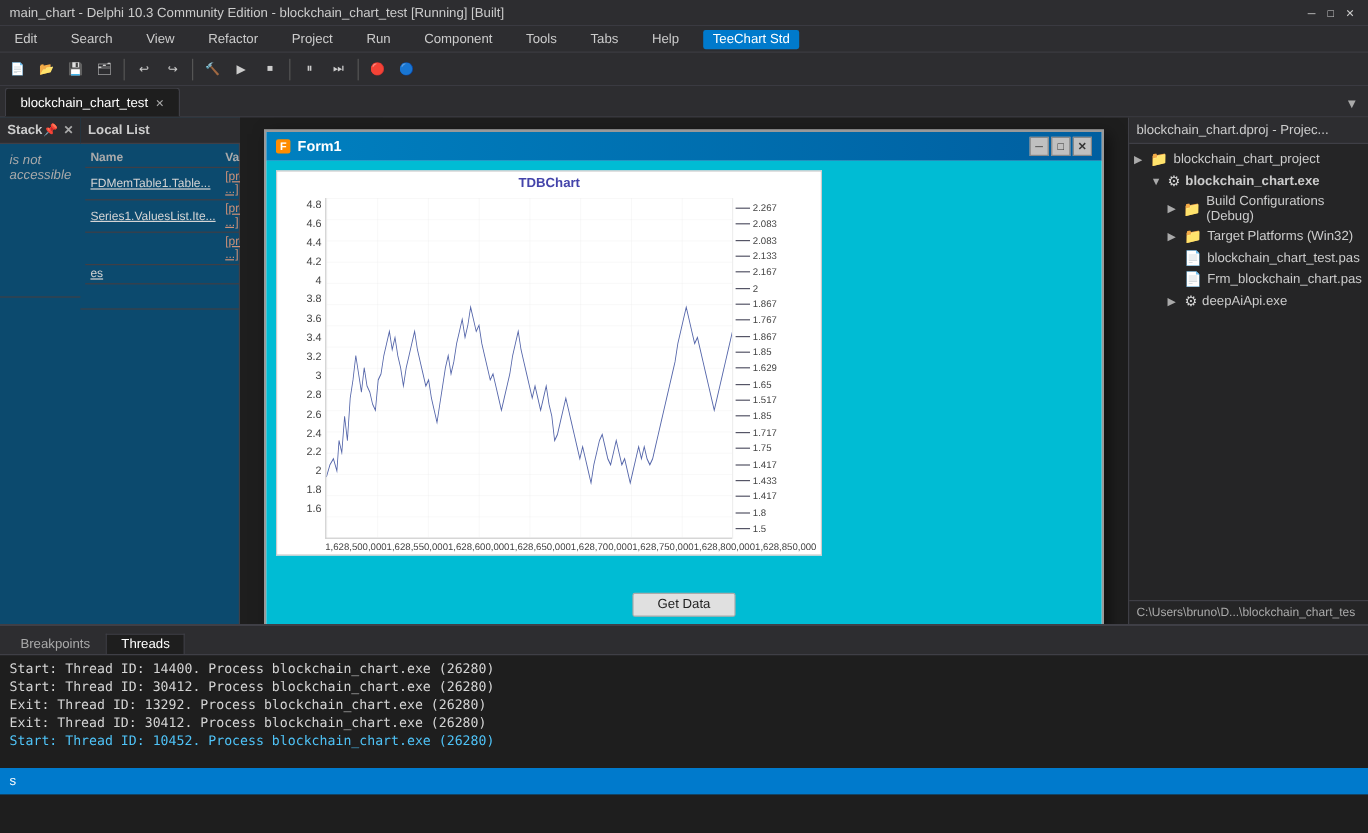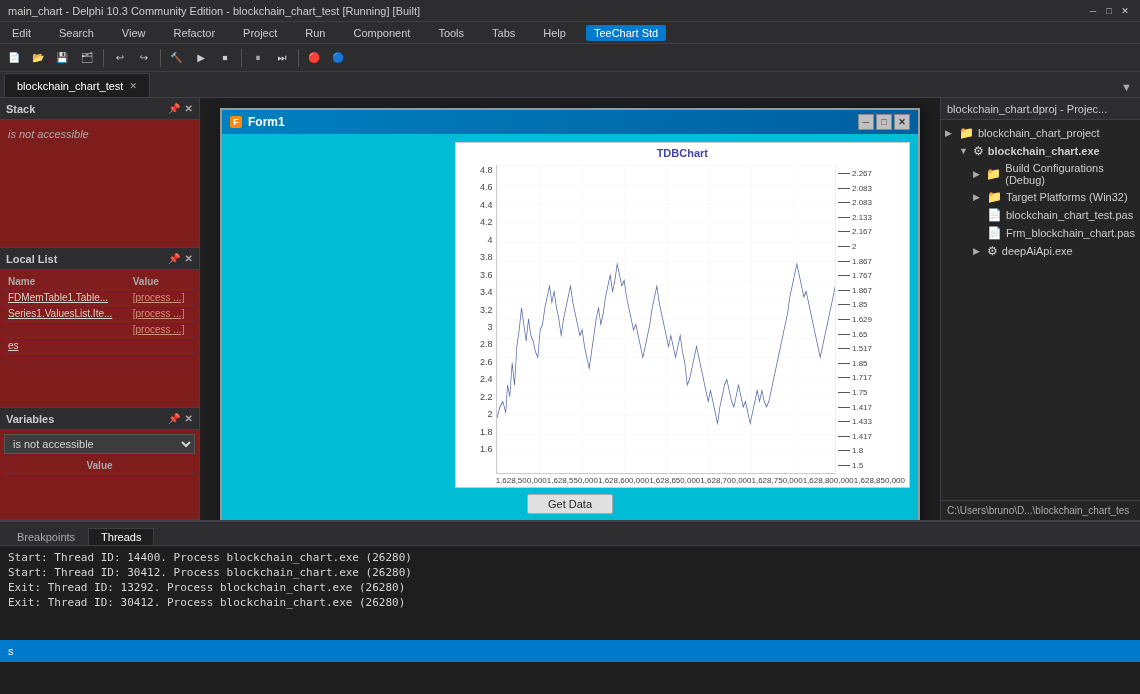--- a/index.html
+++ b/index.html
@@ -106,23 +106,22 @@
     .content-area {
       display: flex;
       flex: 1;
       overflow: hidden;
     }
 
     
     .left-panels {
       width: 200px;
       display: flex;
-      flex-direction: column;
       border-right: 1px solid #3f3f46;
-      background: #7f1d1d;
+      background: #0c4a6e;
     }
 
     .panel {
       border-bottom: 1px solid #3f3f46;
       display: flex;
       flex-direction: column;
     }
 
     .panel-header {
       background: #2d2d30;
@@ -285,23 +284,24 @@
       border: 1px solid #888;
       display: flex; align-items: center; justify-content: center;
       cursor: pointer; font-size: 9px; color: #333;
     }
 
     .form-content {
       flex: 1;
       background: #00bcd4;
       display: flex;
       flex-direction: column;
-      align-items: flex-end;
+      align-items: flex-start;
       padding: 8px;
       position: relative;
+      gap: 25px;
     }
 
     .chart-container {
       flex: 1;
       background: white;
       border: 1px solid #ccc;
       display: flex;
       flex-direction: column;
     }
 
@@ -813,18 +813,19 @@
 <div class="console-area">
   <div class="console-tabs">
     <div class="console-tab">Breakpoints</div>
     <div class="console-tab active">Threads</div>
   </div>
   <div class="console-content">
     <div class="console-line">Start: Thread ID: 14400. Process blockchain_chart.exe (26280)</div>
     <div class="console-line">Start: Thread ID: 30412. Process blockchain_chart.exe (26280)</div>
     <div class="console-line">Exit: Thread ID: 13292. Process blockchain_chart.exe (26280)</div>
     <div class="console-line">Exit: Thread ID: 30412. Process blockchain_chart.exe (26280)</div>
+    <div class="console-line highlight">Start: Thread ID: 10452. Process blockchain_chart.exe (26280)</div>
   </div>
 </div>
 
 <div class="status-bar">
   <span>s</span>
 </div>
 
 </body></html>

